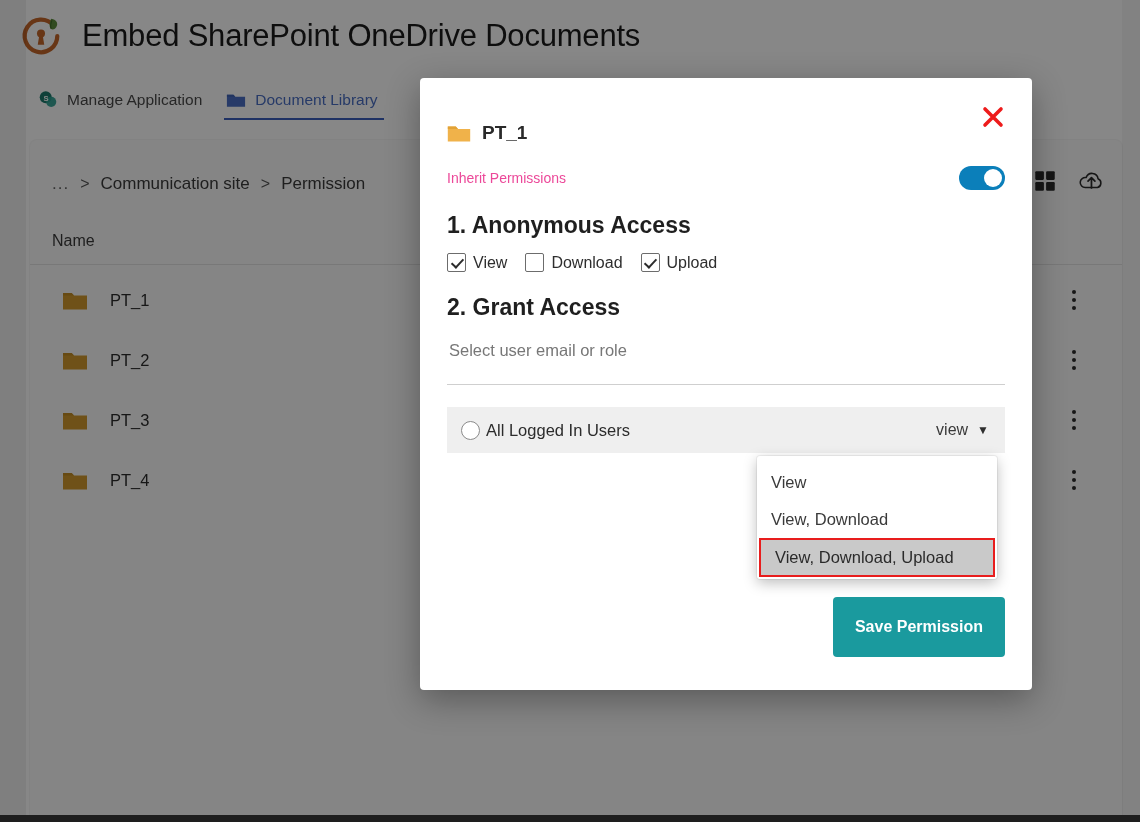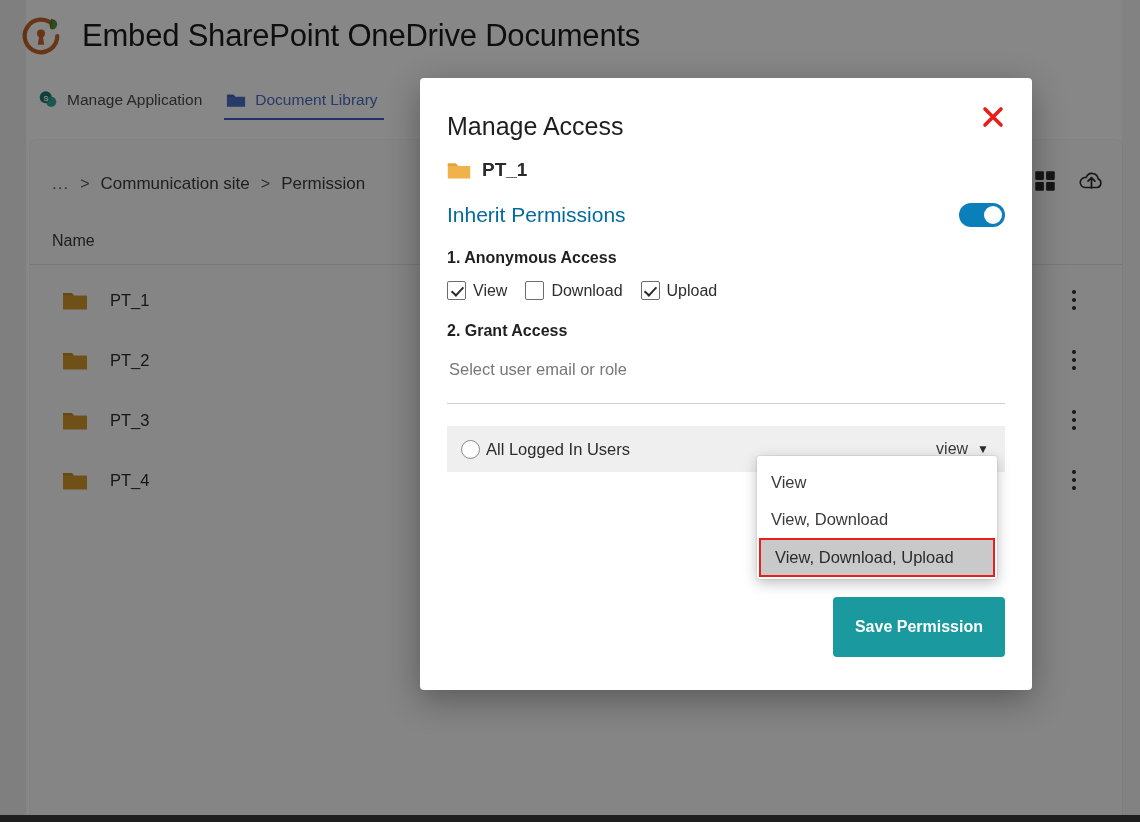--- a/index.html
+++ b/index.html
@@ -198,37 +198,37 @@
   }
   .subject-folder { width: 24px; height: 19px; flex: 0 0 24px; }
   .subject-name { font-size: 19px; color: #2a2a2a; font-weight: bold; }
 
   .inherit-row {
     display: flex;
     align-items: center;
     justify-content: space-between;
     margin-top: 22px;
   }
-  .inherit-label { font-size: 21px; color: #0369a1; }
+  .inherit-label { font-size: 14px; color: #ec4899; }
   .toggle {
     width: 46px; height: 24px;
     border-radius: 12px;
     position: relative;
     flex: 0 0 46px;
   }
   .toggle .knob {
     position: absolute;
     top: 3px; right: 3px;
     width: 18px; height: 18px;
     border-radius: 50%;
     background: #fff;
   }
 
   .sec-head {
-    font-size: 16px;
+    font-size: 23px;
     font-weight: bold;
     color: #1f1f1f;
     margin-top: 22px;
   }
 
   .checks {
     display: flex;
     align-items: center;
     gap: 12px;
     margin-top: 14px;
@@ -457,21 +457,20 @@
     </div>
   </div>
 
   <div class="scrim"></div>
   <div class="left-strip"></div>
   <div class="right-strip"></div>
   <div class="bottom-bar"></div>
 
   <div class="modal">
 
-    <div class="modal-title">Manage Access</div>
 
     <div class="modal-close">
       <svg width="26" height="26" viewBox="0 0 26 26">
         <path d="M5 5 L21 21 M21 5 L5 21" stroke="#ee1b1b" stroke-width="3.6" stroke-linecap="round"></path>
       </svg>
     </div>
 
     <div class="modal-subject">
       <svg class="subject-folder" viewBox="0 0 24 19">
         <path d="M0.8 2.6 h8 l2.2 2.4 H23.2 v12.6 H0.8 Z" fill="#f0b24a"></path>

